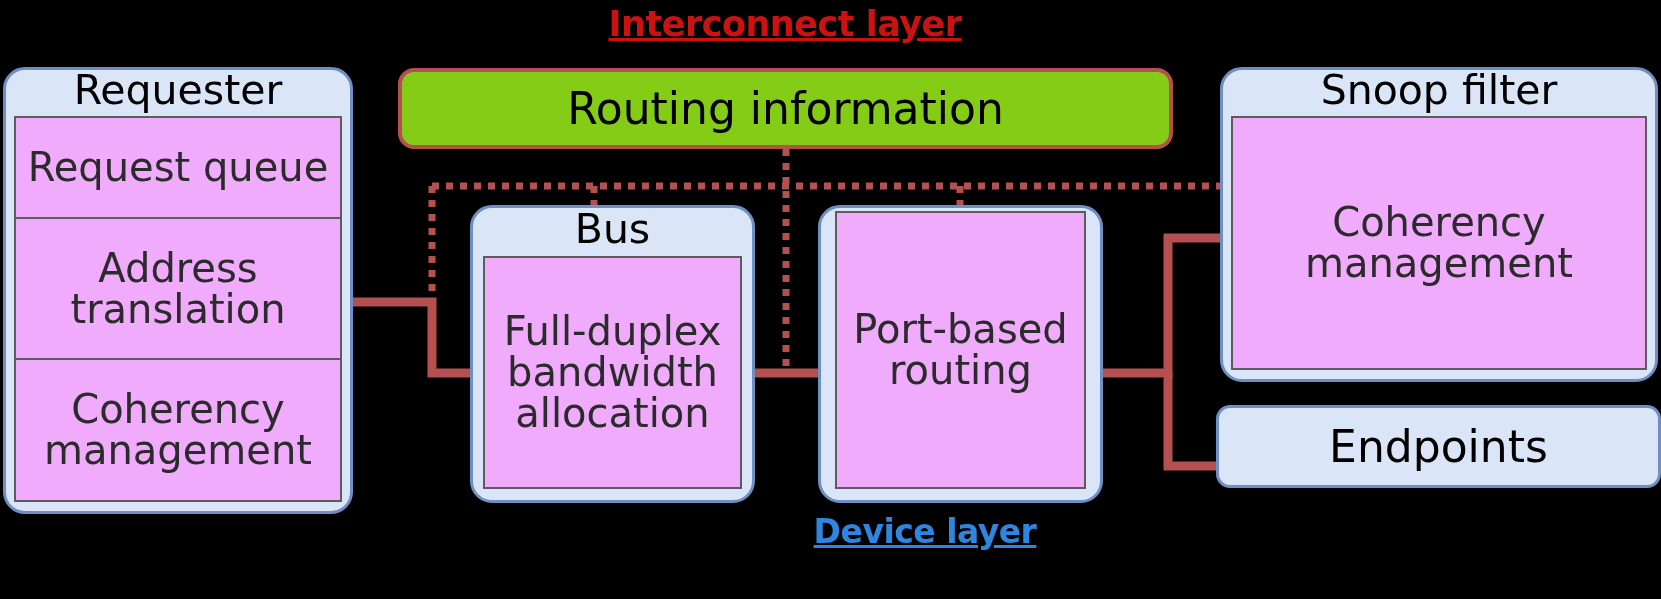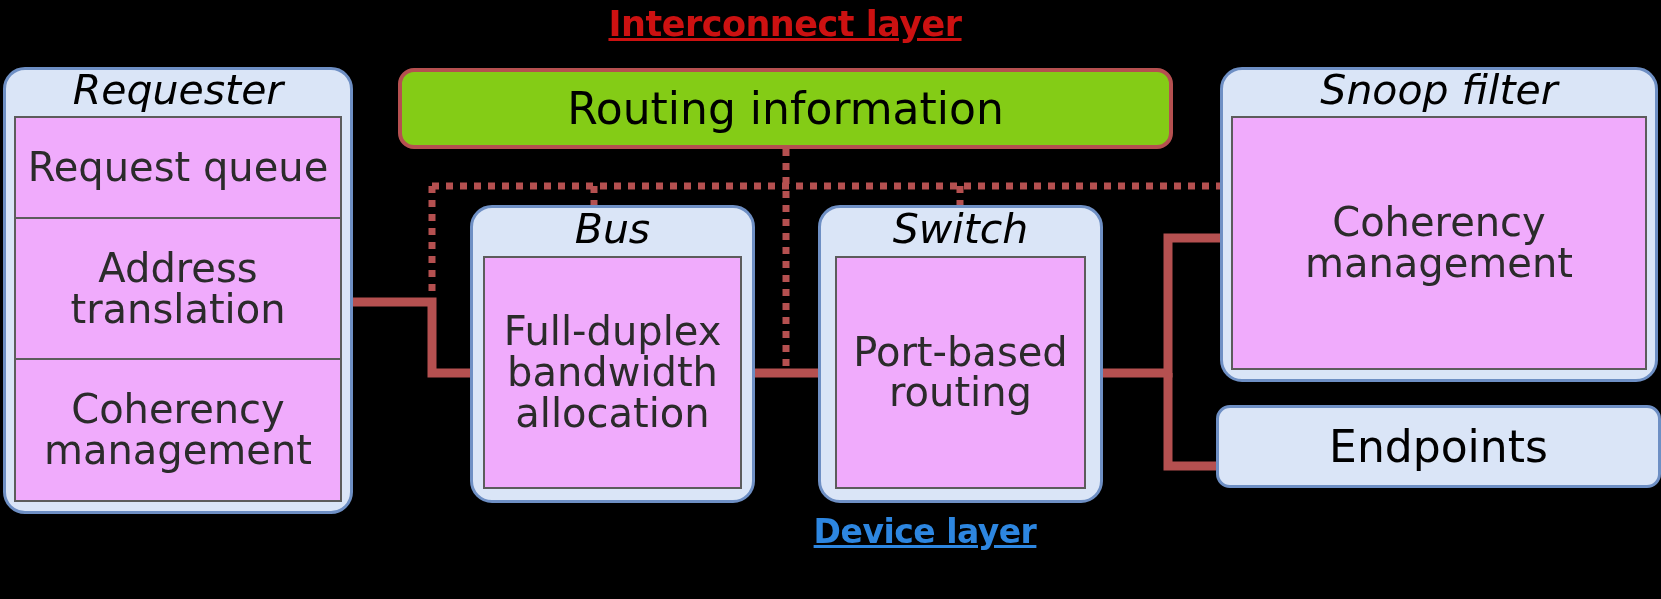--- a/index.html
+++ b/index.html
@@ -70,21 +70,20 @@
     border: 4px solid #B55050;
     border-radius: 18px;
   }
   .node-title {
     font-size: 41px;
     line-height: 1.02;
     color: #000000;
     text-align: center;
     padding: 1px 6px 2px 6px;
     white-space: nowrap;
-    font-style: italic;
   }
   .slots {
     flex: 1 1 auto;
     display: flex;
     flex-direction: column;
     margin: 0 8px 9px 8px;
     border: 2px solid #5C5C5C;
     background: #f0abfc;
     box-sizing: border-box;
   }
@@ -180,21 +179,20 @@
   </div>
 
   <div class="node" id="node-bus">
     <div class="node-title">Bus</div>
     <div class="slots">
       <div class="slot">Full-duplex bandwidth allocation</div>
     </div>
   </div>
 
   <div class="node" id="node-switch">
-    <div class="node-title">Switch</div>
     <div class="slots">
       <div class="slot">Port-based routing</div>
     </div>
   </div>
 
   <div class="node" id="node-snoopfilter">
     <div class="node-title">Snoop filter</div>
     <div class="slots">
       <div class="slot">Coherency management</div>
     </div>

